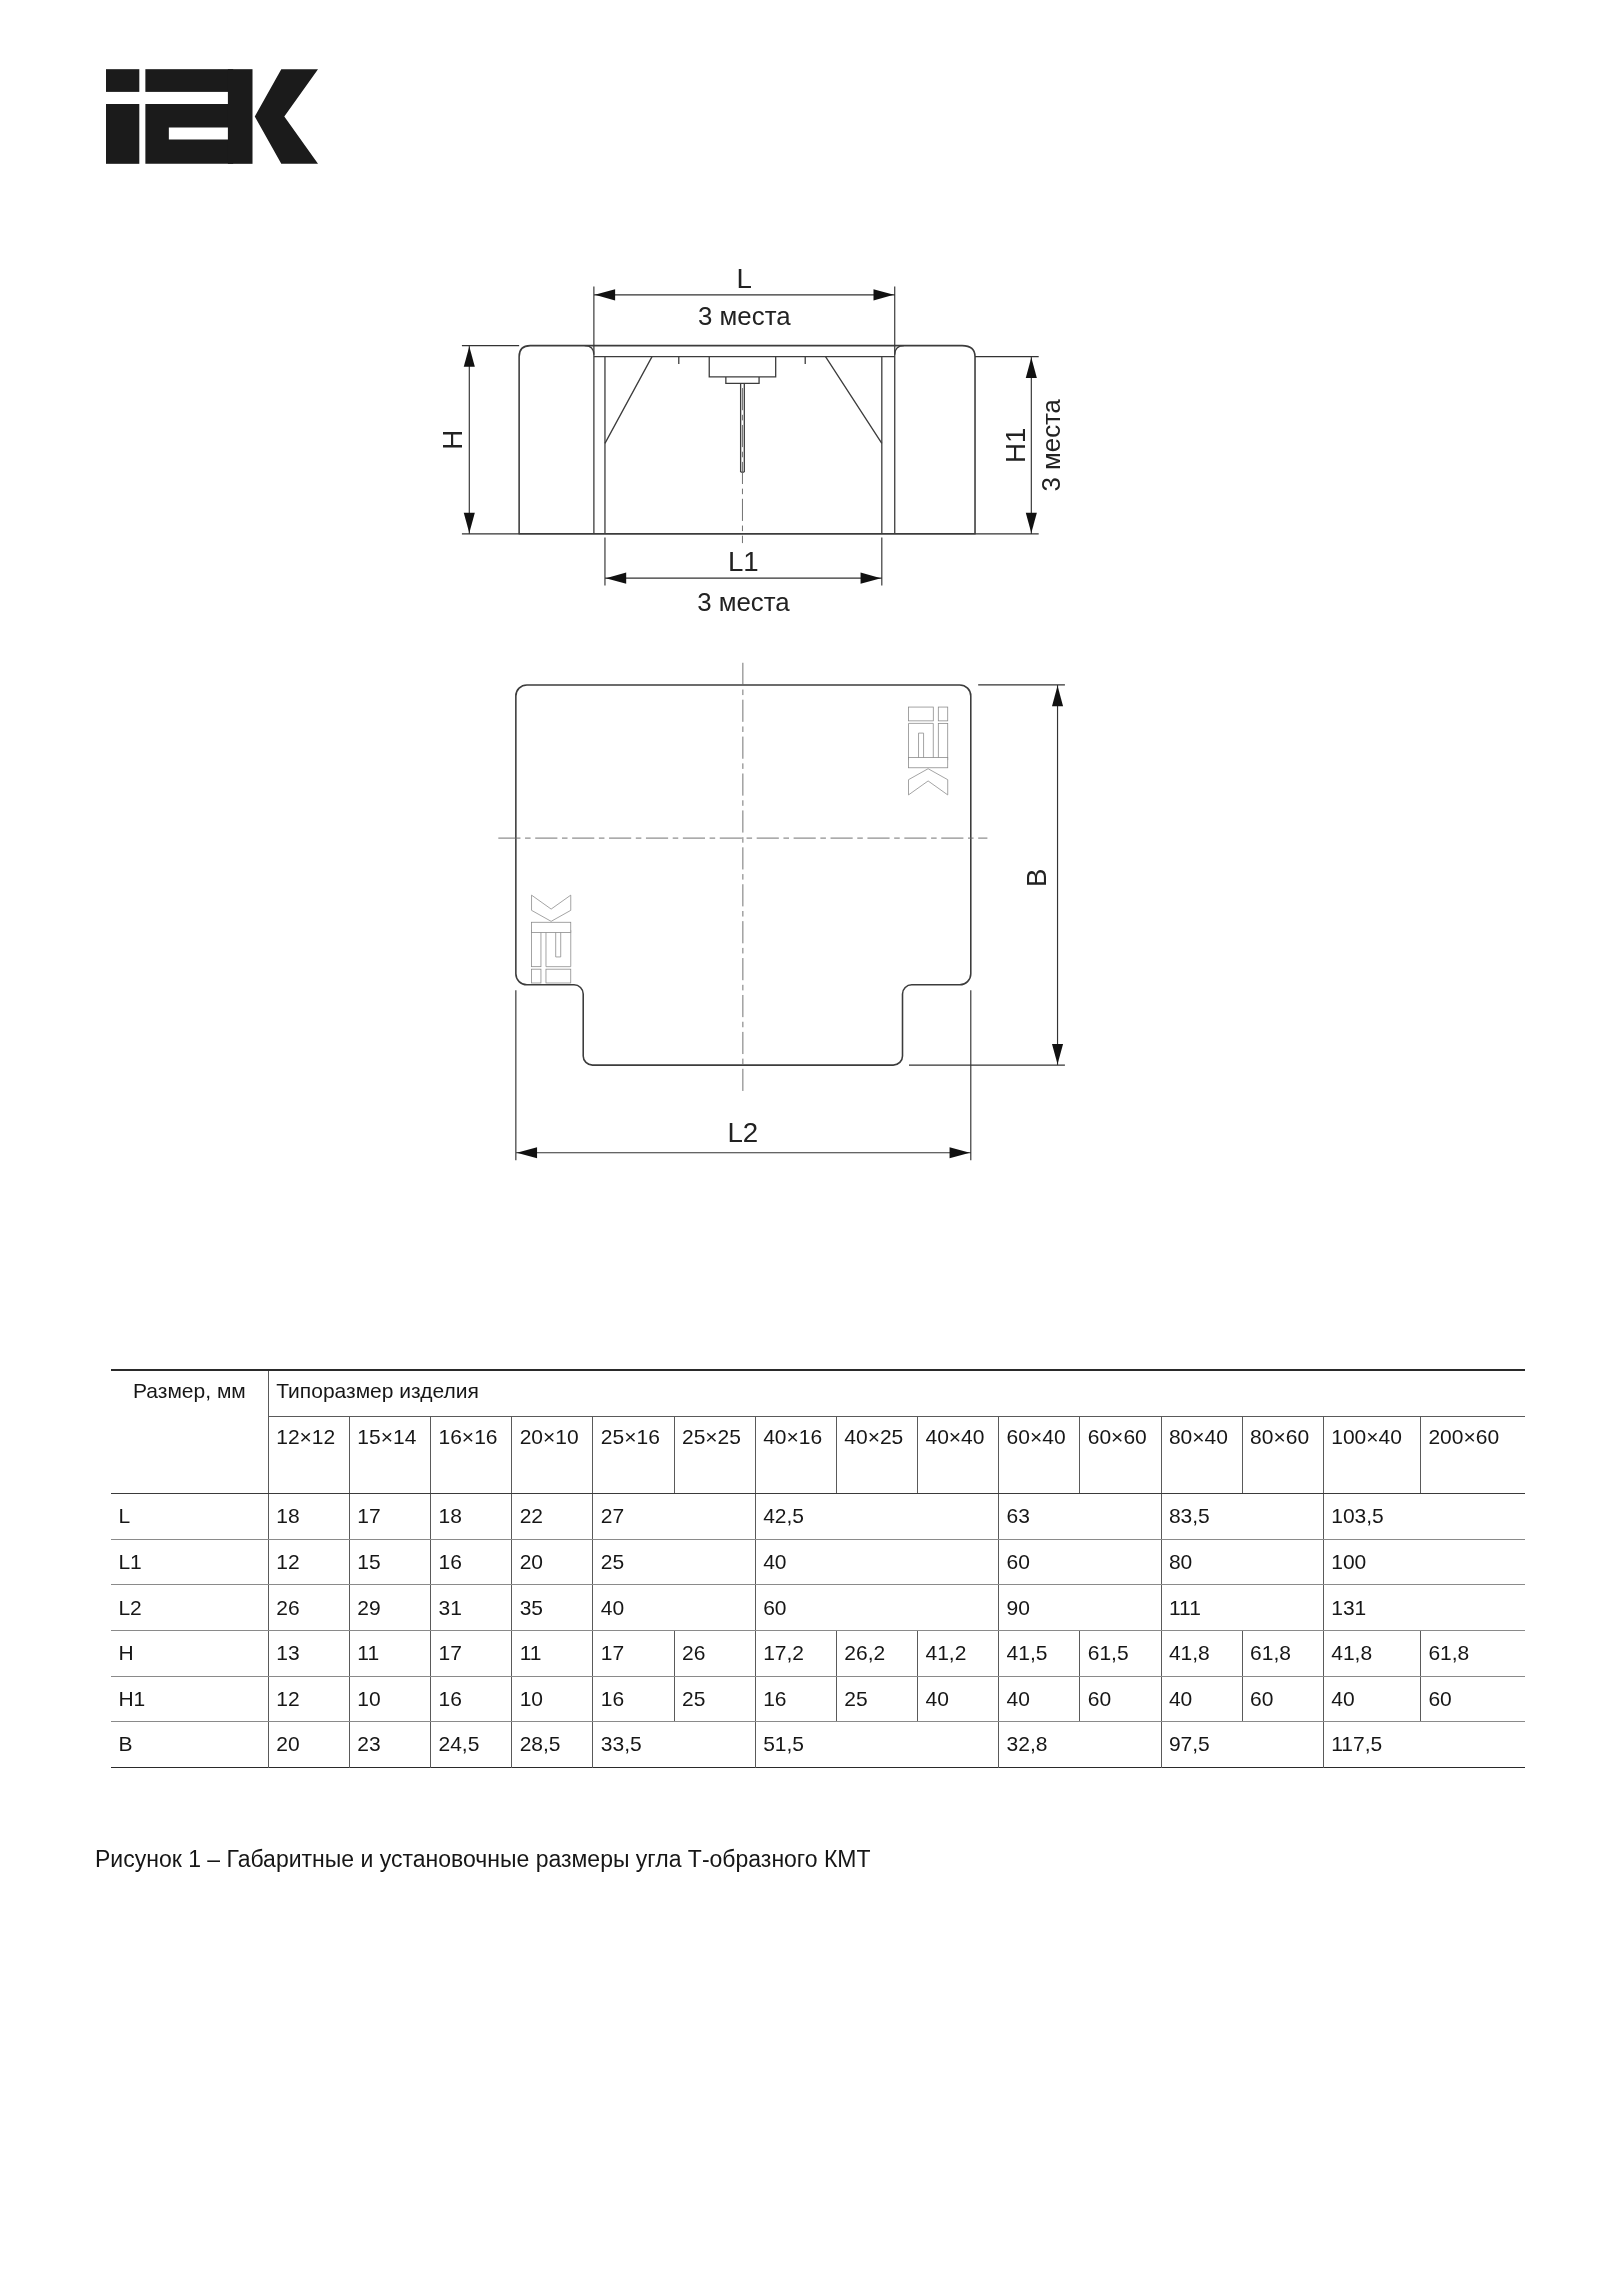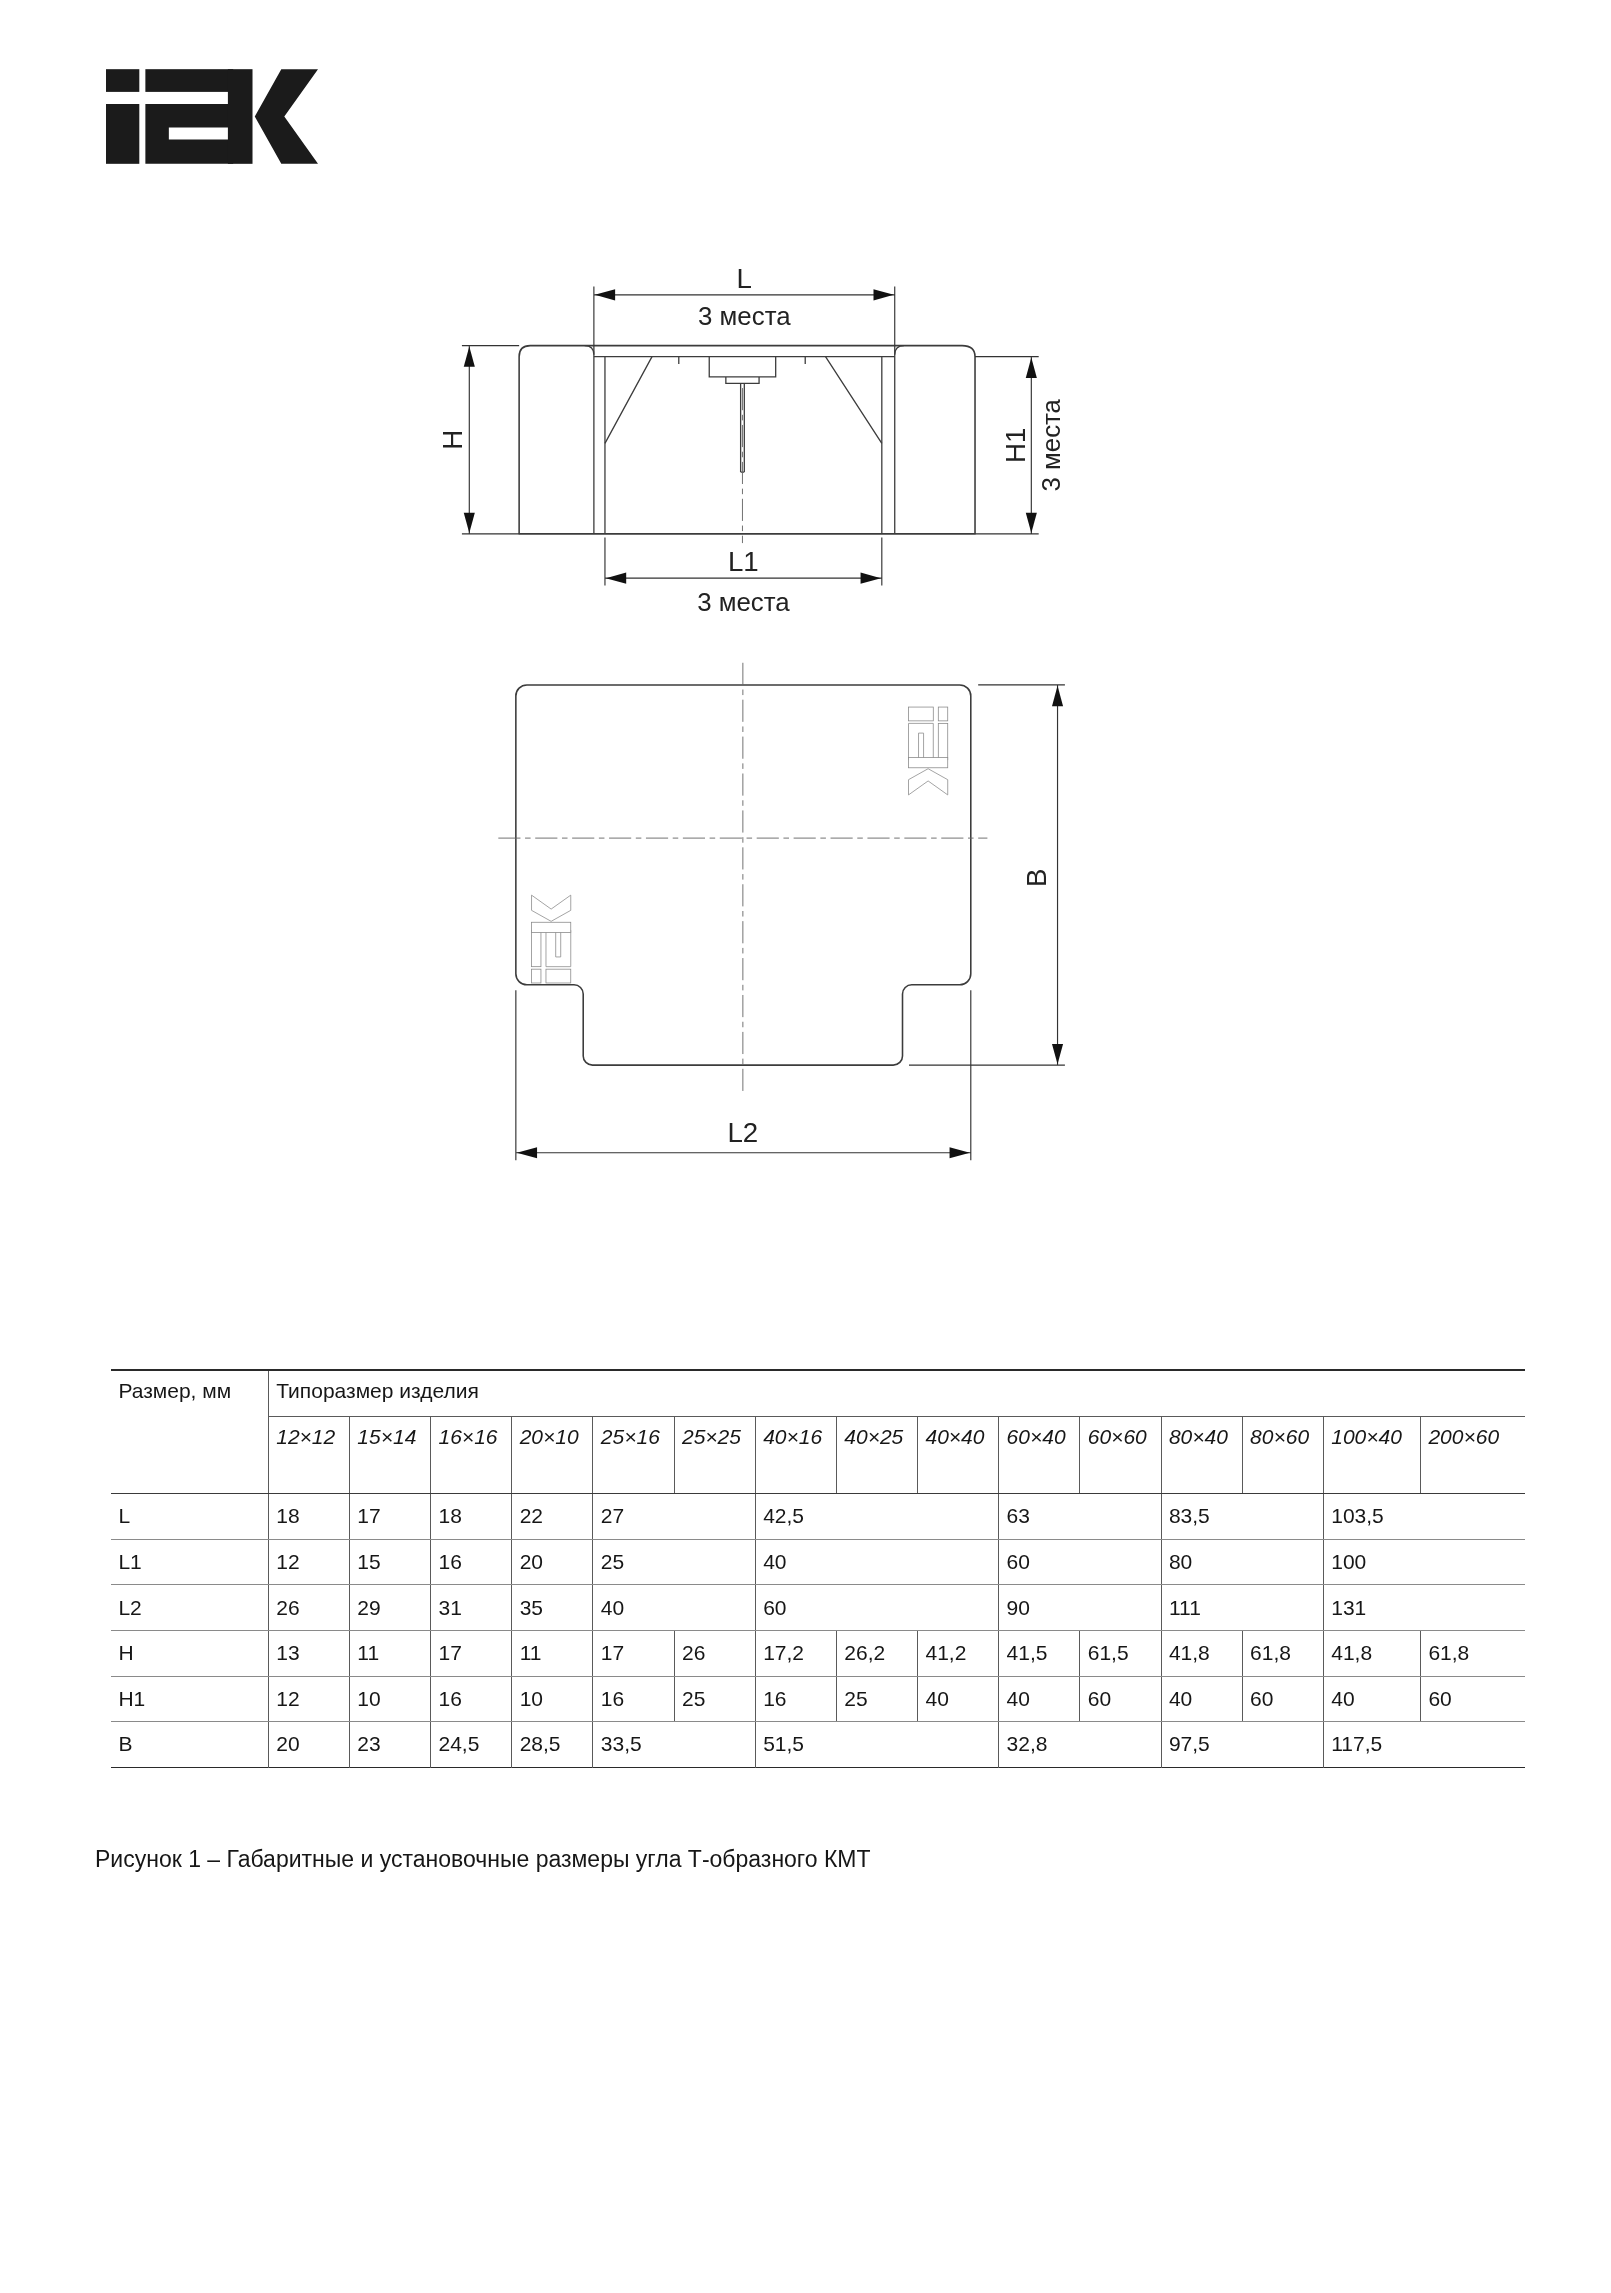--- a/index.html
+++ b/index.html
@@ -32,23 +32,23 @@
     font-size:21px;color:#161616;
     border-top:2.8px solid #2a2a2a;border-bottom:1.8px solid #2a2a2a;
   }
   table.dims th{font-weight:normal;}
   table.dims th,table.dims td{
     text-align:left;padding:1.8px 7.4px;vertical-align:middle;
     border-right:1.3px solid #5a5a5a;
   }
   table.dims tr>*:last-child{border-right:none;}
   table.dims thead th{vertical-align:top;padding-top:8.3px;}
-  table.dims th.corner{border-bottom:1.8px solid #3a3a3a;}
+  table.dims th.corner{border-bottom:1.8px solid #3a3a3a;text-align:center;}
   table.dims tr.group-row th.group{border-bottom:1.4px solid #5a5a5a;height:35px;}
-  table.dims tr.sizes-row th{border-bottom:1.8px solid #3a3a3a;height:66px;font-style:italic;}
+  table.dims tr.sizes-row th{border-bottom:1.8px solid #3a3a3a;height:66px;}
   table.dims tbody td{border-bottom:1.4px solid #8a8a8a;height:41px;}
   table.dims tbody tr:last-child td{border-bottom:none;}
 
   
   .caption{left:95px;top:1846px;font-size:23px;color:#161616;white-space:nowrap;}
 </style>
 </head>
 <body>
 
 <div>

